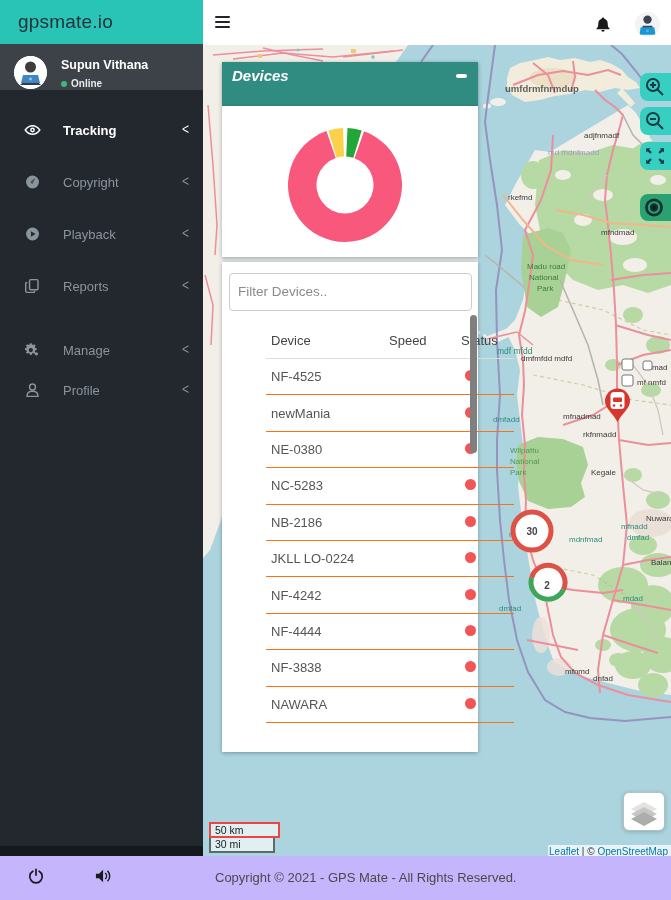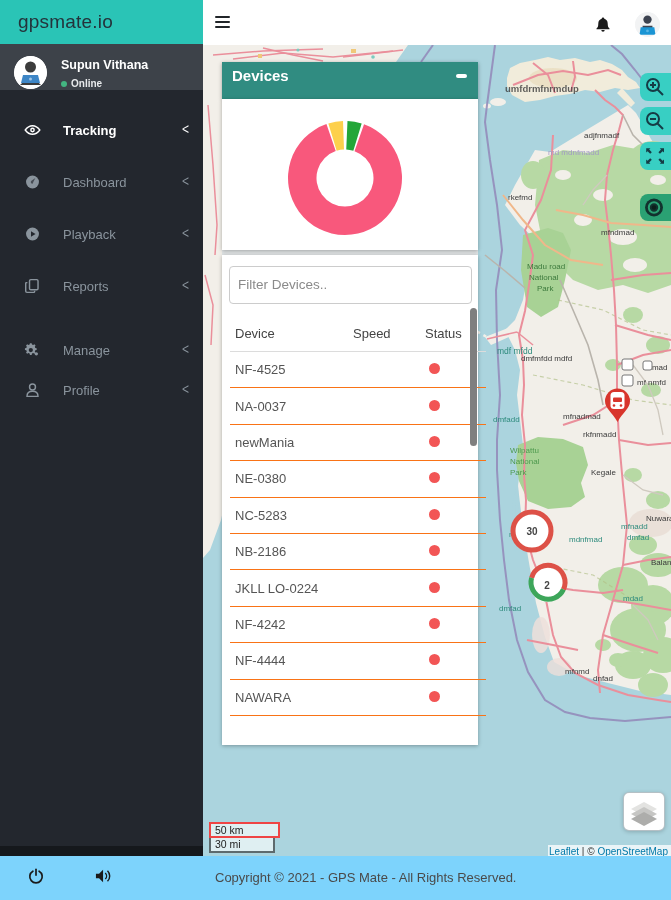--- a/index.html
+++ b/index.html
@@ -22,46 +22,46 @@
 #sb-user .on { position:absolute; left:61px; top:34px; color:#e8eaec; font-size:10px; font-weight:bold; }
 #sb-user .dot { display:inline-block; width:6px; height:6px; border-radius:50%; background:#43b581; margin-right:4px; }
 .mi { position:absolute; left:0; width:203px; height:40px; color:#8a949d; font-size:13px; }
 .mi .ic { position:absolute; left:24px; top:50%; transform:translateY(-50%); width:17px; height:17px; }
 .mi .tx { position:absolute; left:63px; top:50%; transform:translateY(-50%); }
 .mi .ch { position:absolute; left:182px; top:50%; transform:translateY(-55%) scaleY(1.25); font-size:12px; font-weight:normal; font-family:"Liberation Sans",sans-serif; }
 .mi.active { color:#ffffff; font-weight:bold; }
 #sb-bottom { position:absolute; left:0; top:846px; width:203px; height:10px; background:#15181c; }
 
 
-#footer { position:absolute; left:0; top:856px; width:671px; height:44px; background:#7dd3fc; z-index:50; }
+#footer { position:absolute; left:0; top:856px; width:671px; height:44px; background:#c4b5fd; z-index:50; }
 #footer .copy { position:absolute; left:215px; top:14px; font-size:13px; color:#4a4a4a; }
 
 
 #map { position:absolute; left:203px; top:45px; width:468px; height:813px; background:#abd4de; overflow:hidden; z-index:1; }
 #attrib { position:absolute; right:0; bottom:0; height:13px; background:rgba(255,255,255,0.75); font-size:10px; color:#333; padding:0 3px 0 1px; line-height:13px; white-space:nowrap; }
 #attrib a { color:#0078a8; text-decoration:none; }
 #scale1 { position:absolute; left:6px; top:777px; width:71px; height:16px; border:2px solid #ef4444; background:rgba(255,255,255,0.62); font-size:10.5px; color:#222; line-height:13px; padding-left:4px; }
 #scale2 { position:absolute; left:6px; top:793px; width:66px; height:15px; border:2px solid #5d6a6d; border-top:none; background:rgba(255,255,255,0.62); font-size:10.5px; color:#222; line-height:12px; padding-left:4px; }
 #layersbox { position:absolute; left:420px; top:747px; width:42px; height:39px; background:#fff; border-radius:6px; border:1px solid rgba(120,140,150,0.55); box-shadow:0 1px 4px rgba(0,0,0,0.2); }
 
 
 .mapbtn { position:absolute; width:40px; height:28px; border-radius:8px; background:#38cfc3; z-index:20; }
 #mb1 { left:640px; top:73px; }
 #mb2 { left:640px; top:107px; }
 #mb3 { left:640px; top:142px; }
 #mb4 { left:640px; top:194px; background:#2aa173; height:27px; }
 
 
 #panel { position:absolute; left:222px; top:62px; width:256px; z-index:25; }
-#panel-head { height:37px; background:#308c81; color:#fff; font-size:15px; font-weight:bold; line-height:28px; padding-left:10px; box-shadow:0 1px 4px rgba(0,0,0,0.35); position:relative; }
+#panel-head { height:44px; background:#308c81; color:#fff; font-size:15px; font-weight:bold; line-height:28px; padding-left:10px; box-shadow:0 1px 4px rgba(0,0,0,0.35); position:relative;font-style:italic; }
 #panel-head .minus { position:absolute; right:11px; top:12px; width:11px; height:3.5px; background:#fff; border-radius:2px; }
 #carddivider { height:5px; background:#e3e7e8; } #chartcard { height:151px; background:#fff; position:relative; box-shadow:0 1px 4px rgba(0,0,0,0.3); }
 #listcard { margin-top:0; height:490px; background:#fff; position:relative; box-shadow:0 1px 4px rgba(0,0,0,0.3); }
 #filter { position:absolute; left:7px; top:11px; width:243px; height:38px; border:1px solid #ccc; border-radius:4px; color:#8a8a8a; font-size:13.5px; line-height:36px; padding-left:8px; }
-#tablewrap { position:absolute; left:8px; top:63px; width:292px; height:430px; overflow:hidden; }
+#tablewrap { position:absolute; left:0; top:63px; width:292px; height:430px; overflow:hidden;padding-left:44px; }
 table.dev { width:256px; margin-left:0; border-collapse:collapse; font-size:13px; color:#555; }
 table.dev th { text-align:left; font-size:13px; color:#444; font-weight:normal; padding:8px 0 10px 5px; border-bottom:1px solid #dcdcdc; }
 table.dev td { padding:0 0 0 5px; height:36.4px; border-bottom:1px solid #f97316; }
 table.dev .dotc { text-align:left; padding-left:9px; }
 .rdot { display:inline-block; width:11px; height:11px; border-radius:50%; background:#f25555; }
 #scrollthumb { position:absolute; left:248px; top:53px; width:7px; height:138px; background:#7f7f7f; border-radius:4px; }
 </style>
 </head>
 <body>
 <div id="stage">
@@ -324,25 +324,20 @@
                 <th style="width:118px">Device</th>
                 <th style="width:72px">Speed</th>
                 <th>Status</th>
               </tr>
           <tr>
                 <td>NF-4525</td>
                 <td></td>
                 <td class="dotc"><span class="rdot"></span></td>
               </tr>
           <tr>
-                <td>NA-0037</td>
-                <td></td>
-                <td class="dotc"><span class="rdot"></span></td>
-              </tr>
-          <tr>
                 <td>newMania</td>
                 <td></td>
                 <td class="dotc"><span class="rdot"></span></td>
               </tr>
           <tr>
                 <td>NE-0380</td>
                 <td></td>
                 <td class="dotc"><span class="rdot"></span></td>
               </tr>
           <tr>
@@ -360,20 +355,25 @@
                 <td></td>
                 <td class="dotc"><span class="rdot"></span></td>
               </tr>
           <tr>
                 <td>NF-4242</td>
                 <td></td>
                 <td class="dotc"><span class="rdot"></span></td>
               </tr>
           <tr>
                 <td>NF-4444</td>
+                <td></td>
+                <td class="dotc"><span class="rdot"></span></td>
+              </tr>
+          <tr>
+                <td>NF-3838</td>
                 <td></td>
                 <td class="dotc"><span class="rdot"></span></td>
               </tr>
           <tr>
                 <td>NAWARA</td>
                 <td></td>
                 <td class="dotc"><span class="rdot"></span></td>
               </tr>
         </tbody>
           </table>
@@ -411,21 +411,21 @@
     <div class="mi" style="top:162px">
       <svg class="ic" viewBox="0 0 20 20">
           <g fill="#8a949d">
             <circle cx="10" cy="10" r="7.6"></circle>
           </g>
           <g>
             <path d="M10,12.2 a2,2 0 0 1 -1.2,-3.6 l4.6,-3.4 -2.6,5.2 a2,2 0 0 1 -0.8,1.8 z" fill="#23272e" opacity="0.65"></path>
             <path d="M4.5,13.5 a6,6 0 0 1 11,0" fill="none" stroke="#23272e" stroke-width="0"></path>
           </g>
         </svg>
-      <span class="tx">Dashboard</span>
+      <span class="tx">Copyright</span>
         <span class="ch">&lt;</span>
     </div>
     <div class="mi" style="top:214px">
       <svg class="ic" viewBox="0 0 20 20">
           <circle cx="10" cy="10" r="7.6" fill="#8a949d"></circle>
           <path d="M8.2,6.8 l5.4,3.2 -5.4,3.2 z" fill="#23272e"></path>
         </svg>
       <span class="tx">Playback</span>
         <span class="ch">&lt;</span>
     </div>

